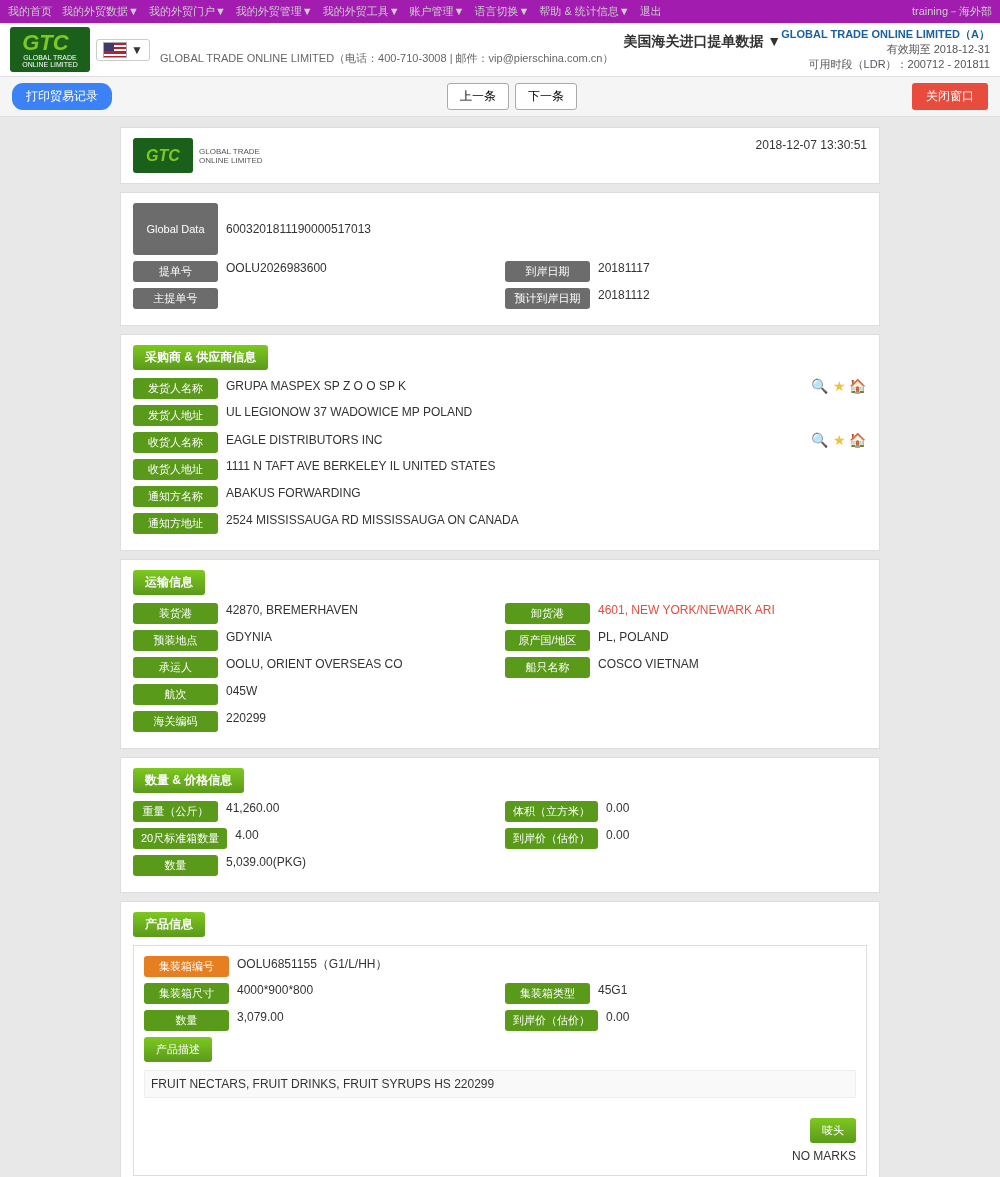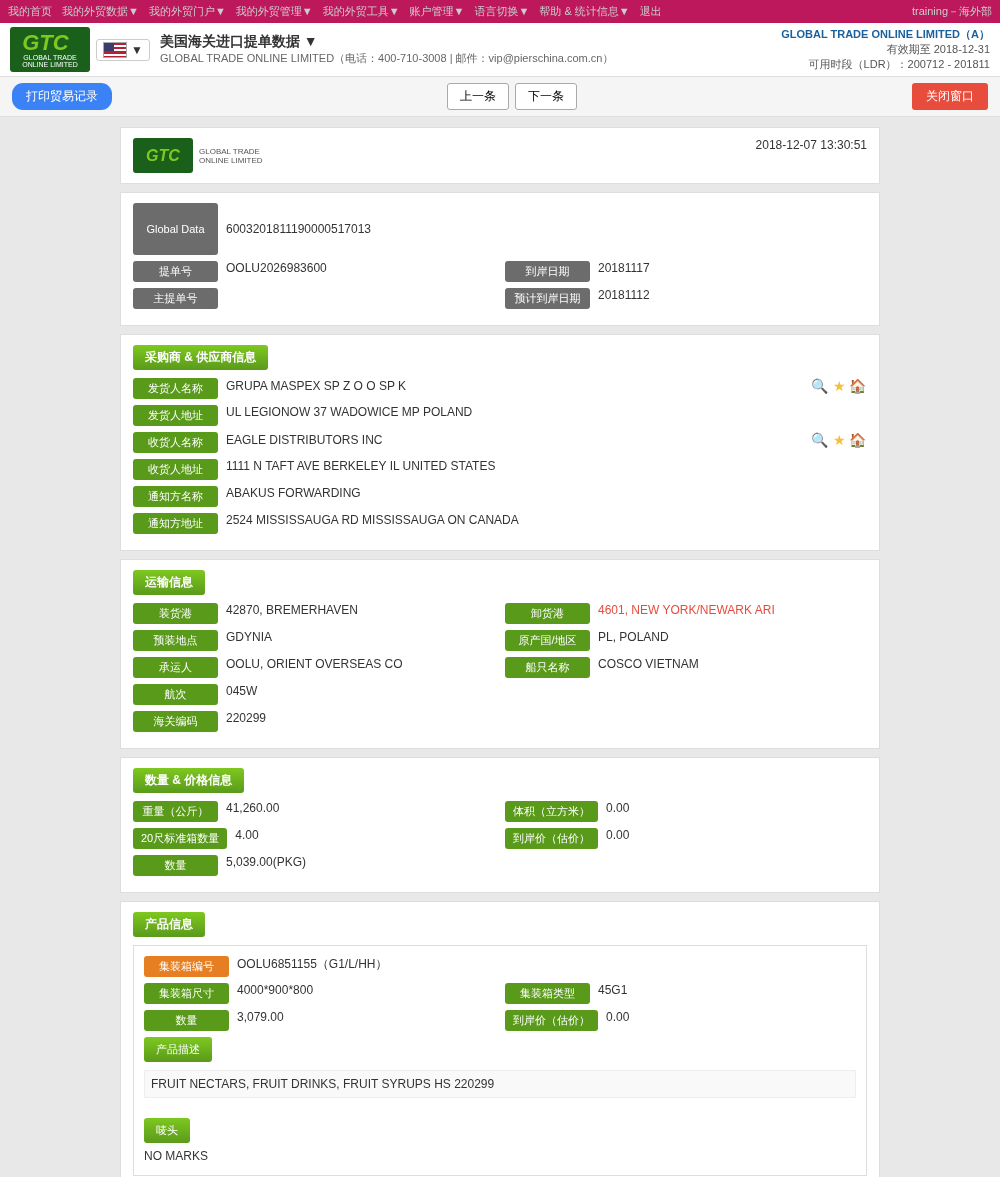--- a/index.html
+++ b/index.html
@@ -1,34 +1,34 @@
 <!DOCTYPE html>
 <html><head>
   <meta charset="utf-8">
   <style>
     * { box-sizing: border-box; margin: 0; padding: 0; }
     body { font-family: Arial, sans-serif; font-size: 12px; background: #e8e8e8; color: #333; }
     
     
-    .top-nav { background: #be185d; color: #ccc; padding: 4px 8px; display: flex; align-items: center; justify-content: space-between; font-size: 11px; }
+    .top-nav { background: #a21caf; color: #ccc; padding: 4px 8px; display: flex; align-items: center; justify-content: space-between; font-size: 11px; }
     .top-nav a { color: #ccc; text-decoration: none; margin-right: 8px; }
     .nav-left { display: flex; align-items: center; gap: 2px; }
     .nav-right { color: #ccc; font-size: 11px; }
 
     
     .header-bar { background: #fff; display: flex; align-items: center; padding: 4px 10px; border-bottom: 1px solid #ddd; }
     .logo-area { display: flex; align-items: center; gap: 6px; }
     .logo-box { width: 80px; height: 45px; background: #1a5f1a; display: flex; align-items: center; justify-content: center; border-radius: 3px; }
     .logo-text { color: #7ec820; font-size: 22px; font-weight: bold; font-style: italic; line-height: 1; }
     .logo-sub { color: #fff; font-size: 7px; text-align: center; }
     .flag-area { display: flex; align-items: center; gap: 4px; border: 1px solid #ccc; padding: 2px 6px; border-radius: 3px; cursor: pointer; }
     .flag-us { width: 24px; height: 16px; background: linear-gradient(#b22234 0%, #b22234 15%, #fff 15%, #fff 30%, #b22234 30%, #b22234 45%, #fff 45%, #fff 60%, #b22234 60%, #b22234 75%, #fff 75%, #fff 90%, #b22234 90%); border: 1px solid #aaa; position: relative; }
     .flag-us::before { content: ''; position: absolute; top: 0; left: 0; width: 10px; height: 8px; background: #3c3b6e; }
     .title-area { flex: 1; padding-left: 10px; }
-    .title-area h2 { font-size: 14px; color: #333; font-weight: bold; }
+    .title-area h2 { font-size: 14px; color: #333; font-weight: bold; text-align: right; }
     .title-area p { font-size: 11px; color: #666; }
     .account-info { text-align: right; font-size: 11px; color: #333; }
     .account-info .company { color: #1a5f9e; font-weight: bold; }
     .account-info .info-line { color: #555; }
 
     
     .action-bar { background: #f5f5f5; padding: 6px 12px; display: flex; align-items: center; justify-content: space-between; border-bottom: 1px solid #ddd; }
     .btn-print { background: #3b82f6; color: #fff; border: none; padding: 5px 14px; border-radius: 11px; cursor: pointer; font-size: 12px; }
     .nav-btns { display: flex; gap: 6px; }
     .btn-nav { background: #fff; border: 1px solid #aaa; padding: 4px 12px; border-radius: 3px; cursor: pointer; font-size: 12px; }
@@ -352,21 +352,21 @@
           <div class="field-row">
             <span class="field-label green">到岸价（估价）</span>
             <span class="field-value">0.00</span>
           </div>
         </div>
       </div>
       <div>
         <div class="marks-label">产品描述</div>
         <div class="product-desc-box">FRUIT NECTARS, FRUIT DRINKS, FRUIT SYRUPS HS 220299</div>
       </div>
-      <div style="margin-top:20px;">
+      <div style="margin-top:20px;text-align:right;">
         <div class="marks-label">唛头</div>
         <div class="marks-value">NO MARKS</div>
       </div>
     </div>
 
     
     <div class="product-section" style="margin-top:8px;">
       <div class="field-row">
         <span class="field-label orange">集装箱编号</span>
         <span class="field-value">OOLU6896930（G1/L/HH）</span>

